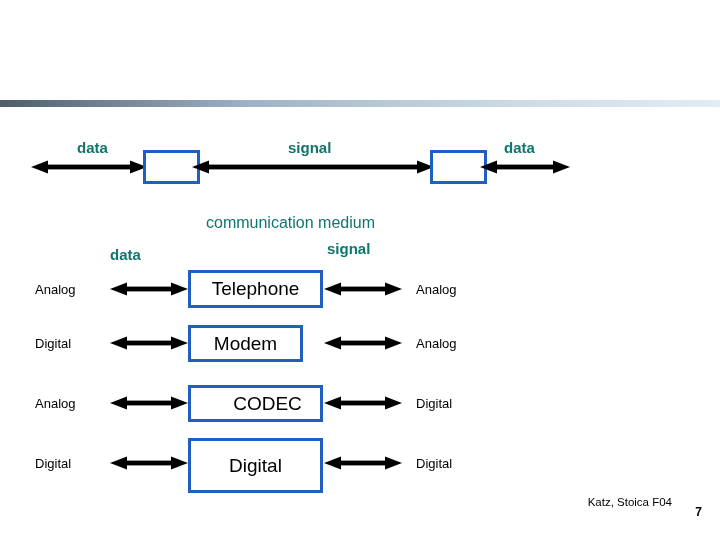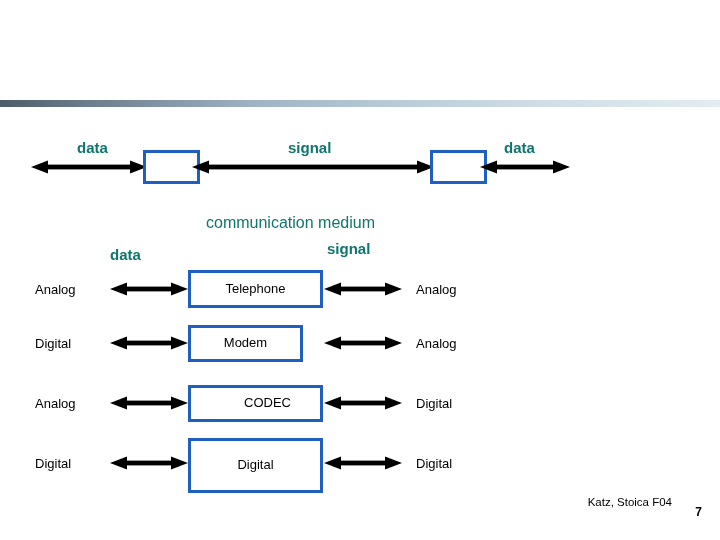--- a/index.html
+++ b/index.html
@@ -76,21 +76,21 @@
   }
   .row-box {
     position: absolute;
     border: 3px solid #1f5fbf;
     background: #ffffff;
     box-sizing: border-box;
     display: flex;
     align-items: center;
     justify-content: center;
     text-align: center;
-    font-size: 13px;
+    font-size: 19px;
     color: #000000;
     line-height: 1.15;
   }
 
   .footer-credit {
     position: absolute;
     right: 48px;
     bottom: 32px;
     font-size: 11.5px;
     color: #000000;

